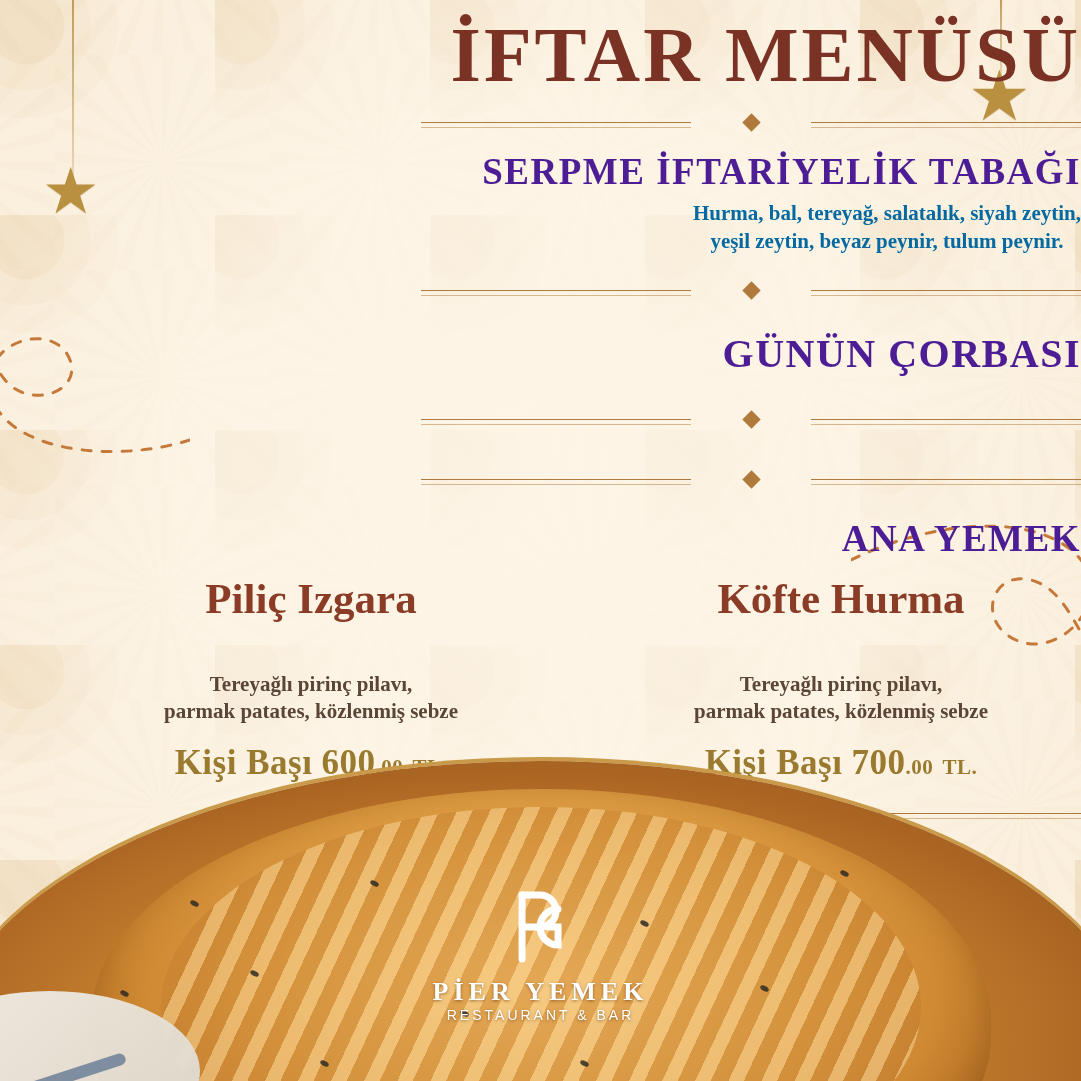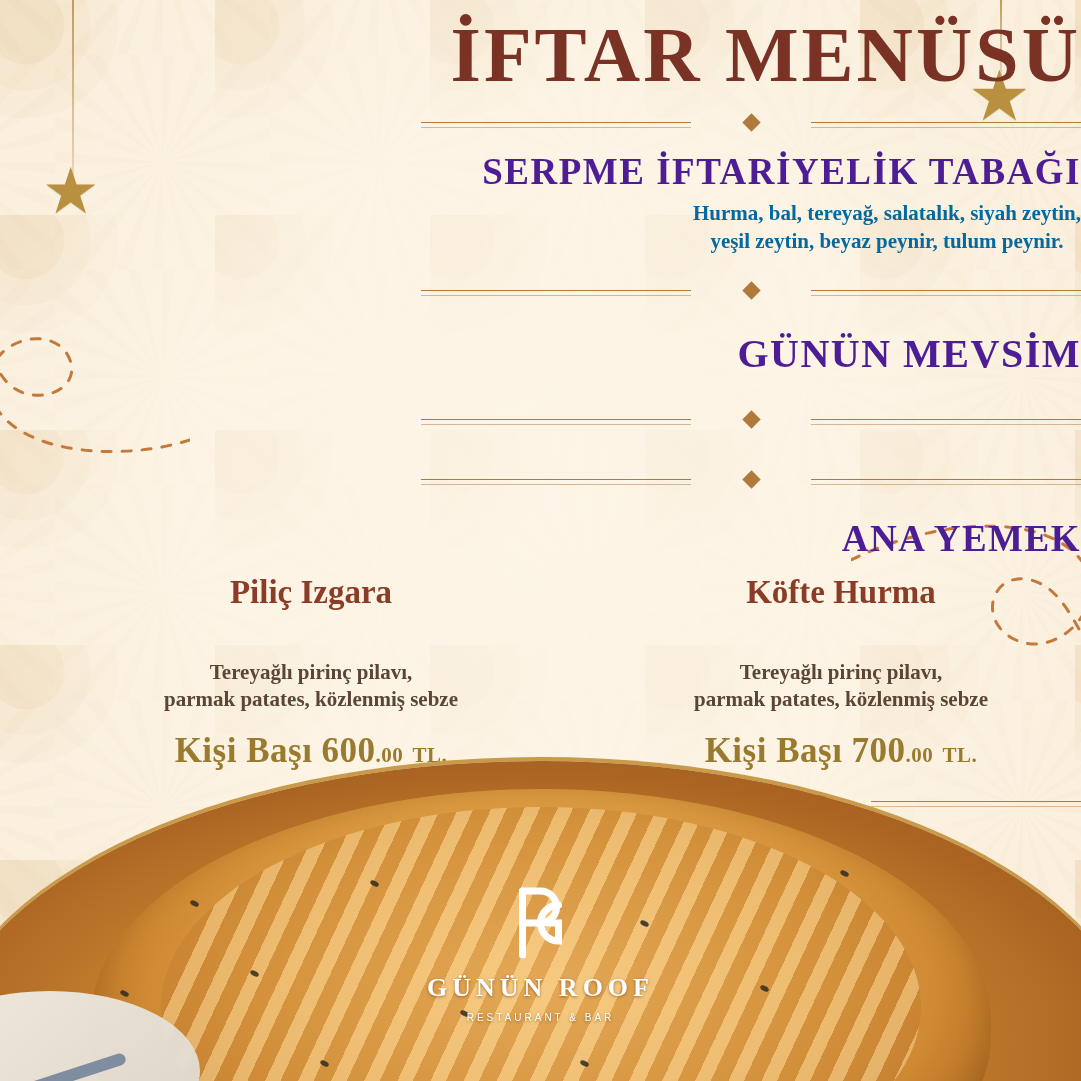--- a/index.html
+++ b/index.html
@@ -132,21 +132,21 @@
     justify-content: space-between;
     margin-top: 10px;
   }
   .dish {
     width: 480px;
     text-align: center;
   }
   .dish-name {
     font-family: "Liberation Serif", serif;
     font-weight: bold;
-    font-size: 33px;
+    font-size: 43px;
     color: #8a3c27;
     margin-bottom: 4px;
   }
   .dish-desc {
     font-family: "Liberation Serif", serif;
     font-weight: bold;
     font-size: 21px;
     color: #5b4636;
     line-height: 1.3;
     margin-top: 48px;
@@ -258,23 +258,23 @@
   }
   .logo-name {
     font-family: "Liberation Serif", serif;
     font-weight: bold;
     font-size: 26px;
     letter-spacing: 5px;
     text-shadow: 0 1px 3px rgba(80,40,10,.55);
   }
   .logo-sub {
     font-family: "Liberation Sans", sans-serif;
-    font-size: 10px;
+    font-size: 14px;
     letter-spacing: 3px;
-    margin-top: 9px;
+    margin-top: 0;
     text-shadow: 0 1px 3px rgba(80,40,10,.55);
   }
 </style>
 </head>
 <body>
 
 <div id="poster">
 
   <div class="bg-pattern"></div>
   <div class="bg-pattern2"></div>
@@ -312,21 +312,21 @@
     </p>
 
     <div class="divider" style="margin-top:22px;">
       <span class="line l1"></span>
       <span class="line l1b"></span>
       <span class="line l2"></span>
       <span class="line l2b"></span>
       <span class="diamond"></span>
     </div>
 
-    <h2 class="section-title big" style="margin-top:18px;">GÜNÜN MEVSİM</h2>
+    <h2 class="section-title big" style="margin-top:18px;">GÜNÜN ÇORBASI</h2>
 
     <div class="divider" style="margin-top:26px;">
       <span class="line l1"></span>
       <span class="line l1b"></span>
       <span class="line l2"></span>
       <span class="line l2b"></span>
       <span class="diamond"></span>
     </div>
 
 
@@ -402,17 +402,17 @@
   </div>
 
   <div class="logo">
     <div class="logo-mark">
       <svg viewBox="0 0 96 96" width="96" height="96" fill="none">
         <path d="M30 16 L30 80" stroke="#ffffff" stroke-width="7" stroke-linecap="round"></path>
         <path d="M30 16 L48 16 A16 16 0 0 1 48 48 L30 48" stroke="#ffffff" stroke-width="7" stroke-linecap="round"></path>
         <path d="M66 30 A18 18 0 1 0 66 66 L66 48 L56 48" stroke="#ffffff" stroke-width="7" stroke-linecap="round"></path>
       </svg>
     </div>
-    <div class="logo-name">GÜNÜN ROOF</div>
+    <div class="logo-name">PİER YEMEK</div>
     <div class="logo-sub">RESTAURANT &amp; BAR</div>
   </div>
 
 </div>
 
 </body></html>

